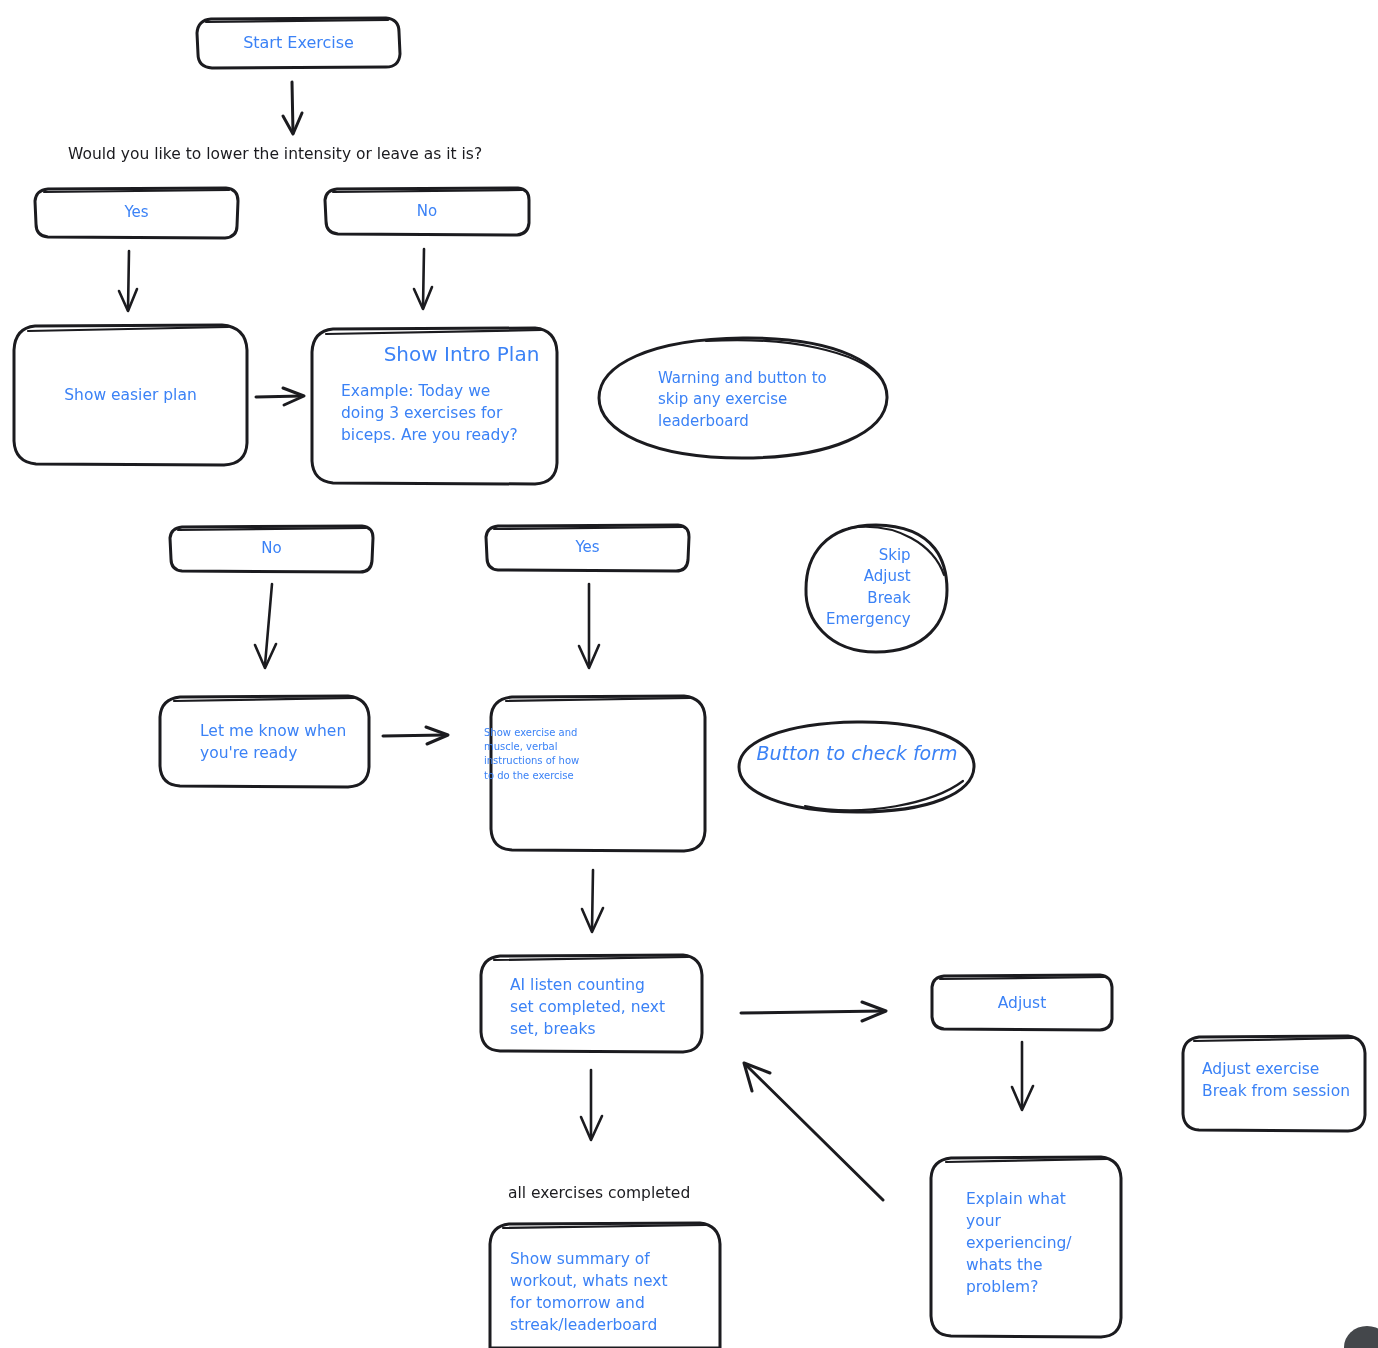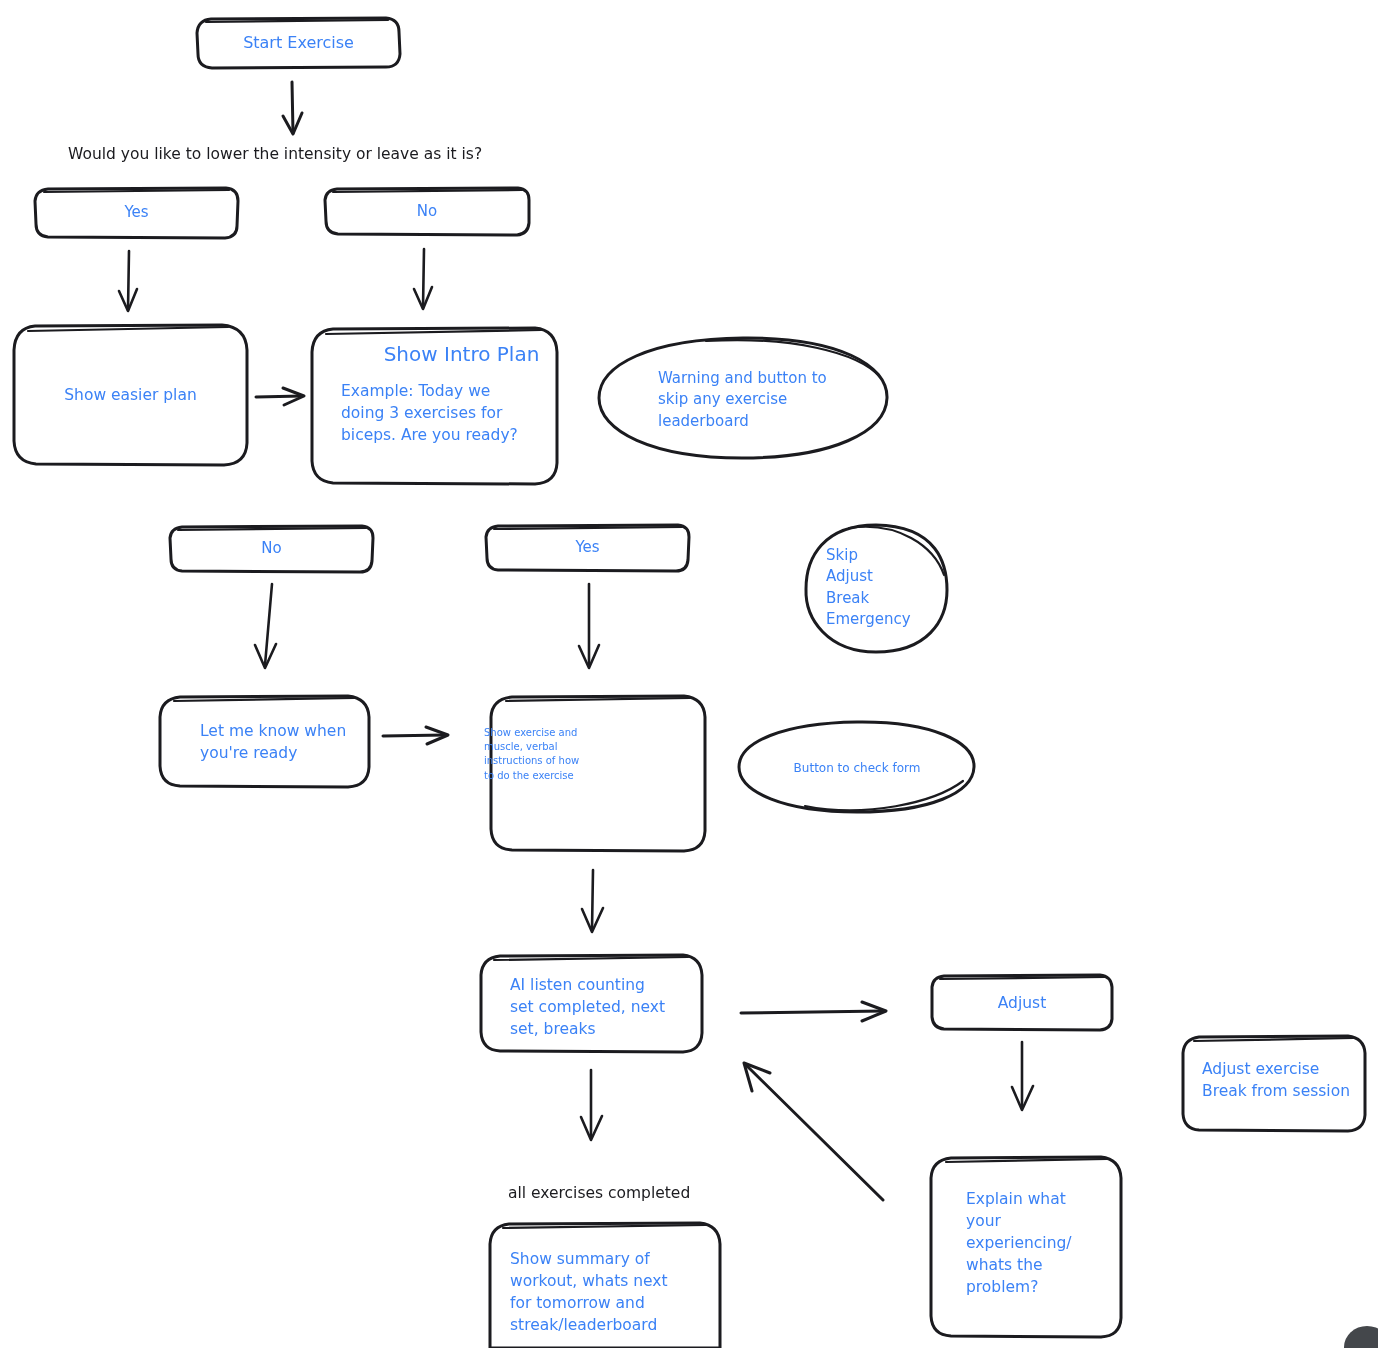--- a/index.html
+++ b/index.html
@@ -255,40 +255,40 @@
   </div>
 
   <div class="node center" style="left:170px; top:526px; width:203px; height:46px; font-size:15px;">
     <span>No</span>
   </div>
 
   <div class="node center" style="left:486px; top:525px; width:203px; height:46px; font-size:15px;">
     <span>Yes</span>
   </div>
 
-  <div class="node tl" style="left:826px; top:545px; width:120px; height:92px; font-size:15px;">
+  <div class="node tl" style="left:826px; top:545px; width:120px; height:92px; font-size:15px;text-align:right;">
     <span>Skip
 Adjust
 Break
 Emergency</span>
   </div>
 
   <div class="node ml" style="left:186px; top:697px; width:175px; height:90px; font-size:15.5px;margin-left:14px;">
     <span>Let me know when
 you're ready</span>
   </div>
 
   <div class="node tl" style="left:484px; top:726px; width:180px; height:92px; font-size:10px;">
     <span>Show exercise and
 muscle, verbal
 instructions of how
 to do the exercise</span>
   </div>
 
-  <div class="node center" style="left:739px; top:724px; width:236px; height:90px; font-size:12px;">
+  <div class="node center" style="left:739px; top:708px; width:236px; height:90px; font-size:19px;font-style:italic;">
     <span>Button to check form</span>
   </div>
 
   <div class="node tl" style="left:510px; top:974px; width:190px; height:70px; font-size:15.5px;">
     <span>AI listen counting
 set completed, next
 set, breaks</span>
   </div>
 
   <div class="node center" style="left:932px; top:975px; width:180px; height:55px; font-size:15.5px;">

